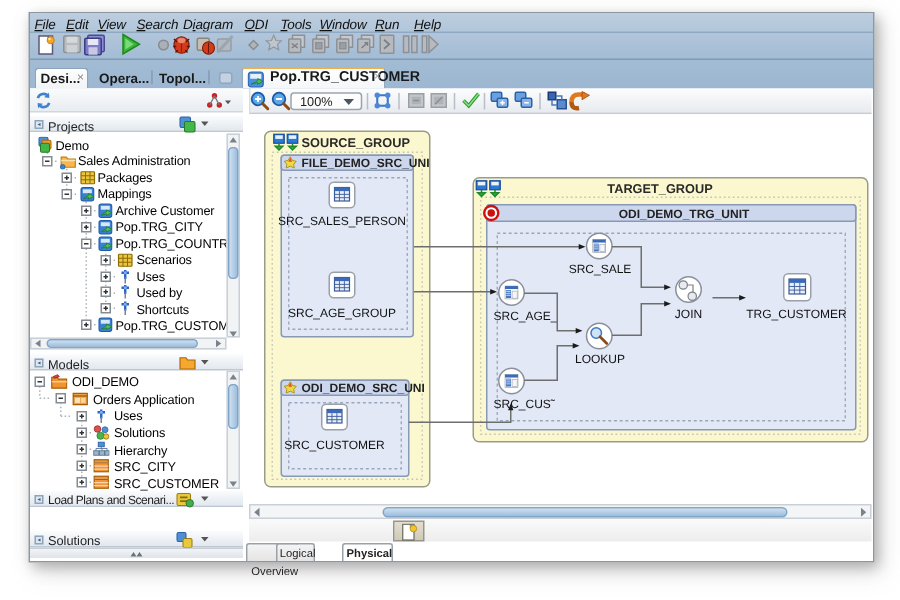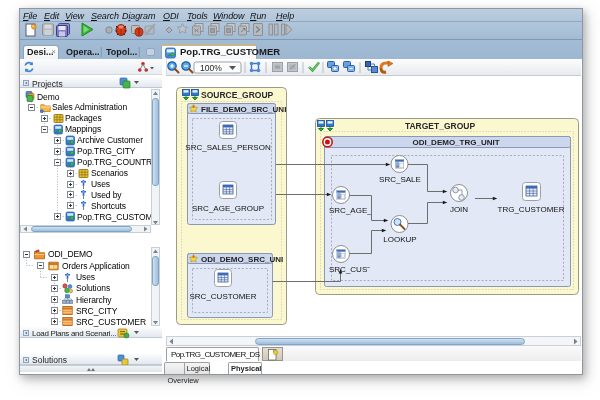--- a/index.html
+++ b/index.html
@@ -194,20 +194,28 @@
 
   <div class="abs sechdr" style="top:76px;left:20px;">
       <div class="colbtn"></div>
       <span class="t">Projects</span>
     <svg style="position:absolute;left:99px;top:0px" width="24" height="12" viewBox="0 0 24 12">
         <rect x="1" y="1" width="7" height="7" rx="1" fill="#4f8fd6" stroke="#2a62a8" stroke-width="0.7"></rect>
         <rect x="4" y="4" width="7" height="7" rx="1" fill="#46b54a" stroke="#1f7e28" stroke-width="0.7"></rect>
         <path d="M15 4 l5 0 l-2.5 3 z" fill="#555"></path>
       </svg>
   </div>
+  <div class="abs sechdr" style="top:235px;left:20px;">
+      <div class="colbtn"></div>
+      <span class="t">Models</span>
+    <svg style="position:absolute;left:99px;top:0px" width="24" height="12" viewBox="0 0 24 12">
+        <path d="M1 3 L1 10 L11 10 L11 4 L6 4 L5 2.5 L1 2.5 Z" fill="#f4a830" stroke="#b0690a" stroke-width="0.8"></path>
+        <path d="M15 4 l5 0 l-2.5 3 z" fill="#555"></path>
+      </svg>
+  </div>
   <div class="abs sechdr" style="top:326px;left:20px;">
       <div class="colbtn"></div>
       <span class="t" style="font-size:8px;letter-spacing:-0.3px;">Load Plans and Scenari...</span>
     <svg style="position:absolute;left:97px;top:0px" width="26" height="12" viewBox="0 0 26 12">
         <rect x="1" y="2" width="9" height="8" rx="1" fill="#e8c93e" stroke="#9a7d10" stroke-width="0.7"></rect>
         <rect x="3" y="4" width="5" height="1.2" fill="#8a6d05"></rect>
         <rect x="3" y="6.5" width="5" height="1.2" fill="#8a6d05"></rect>
         <circle cx="9.5" cy="8.5" r="2.5" fill="#4aa84e" stroke="#1f7e28" stroke-width="0.6"></circle>
         <path d="M17 4 l5 0 l-2.5 3 z" fill="#555"></path>
       </svg>
@@ -655,23 +663,20 @@
   <div class="abs" id="hscroll">
     <svg style="position:absolute;left:1px;top:1px" width="6" height="7">
         <path d="M5 0.5 L1.5 3.5 L5 6.5 Z" fill="#7a828c"></path>
       </svg>
     <div class="sbthumbh" style="position:absolute;left:88px;top:0.5px;width:270px;height:7px;"></div>
     <svg style="position:absolute;right:1px;top:1px" width="6" height="7">
         <path d="M1 0.5 L4.5 3.5 L1 6.5 Z" fill="#7a828c"></path>
       </svg>
   </div>
   <div class="abs" id="dstabrow"></div>
-  <div class="abs" id="dstab">
-      <span style="position:absolute;left:4px;top:2px;">Pop.TRG_CUSTOMER_DS</span>
-    </div>
   <div class="abs" id="dsicon">
     <svg style="position:absolute;left:4px;top:1px" width="12" height="12" viewBox="0 0 12 12">
       <rect x="1.5" y="0.5" width="7.5" height="10.5" fill="#fff" stroke="#6a6a5a" stroke-width="0.8"></rect>
       <path d="M6.5 0.5 L9 3 L6.5 3 Z" fill="#d8d8c8" stroke="#6a6a5a" stroke-width="0.5"></path>
       <circle cx="8.6" cy="3.4" r="2.2" fill="#f2c42e" stroke="#b08a10" stroke-width="0.5"></circle>
     </svg>
   </div>
   <div class="abs oltab" style="left:164px;width:35px;">
       <span style="position:absolute;left:2.5px;top:13px;">Overview</span>
     </div>

